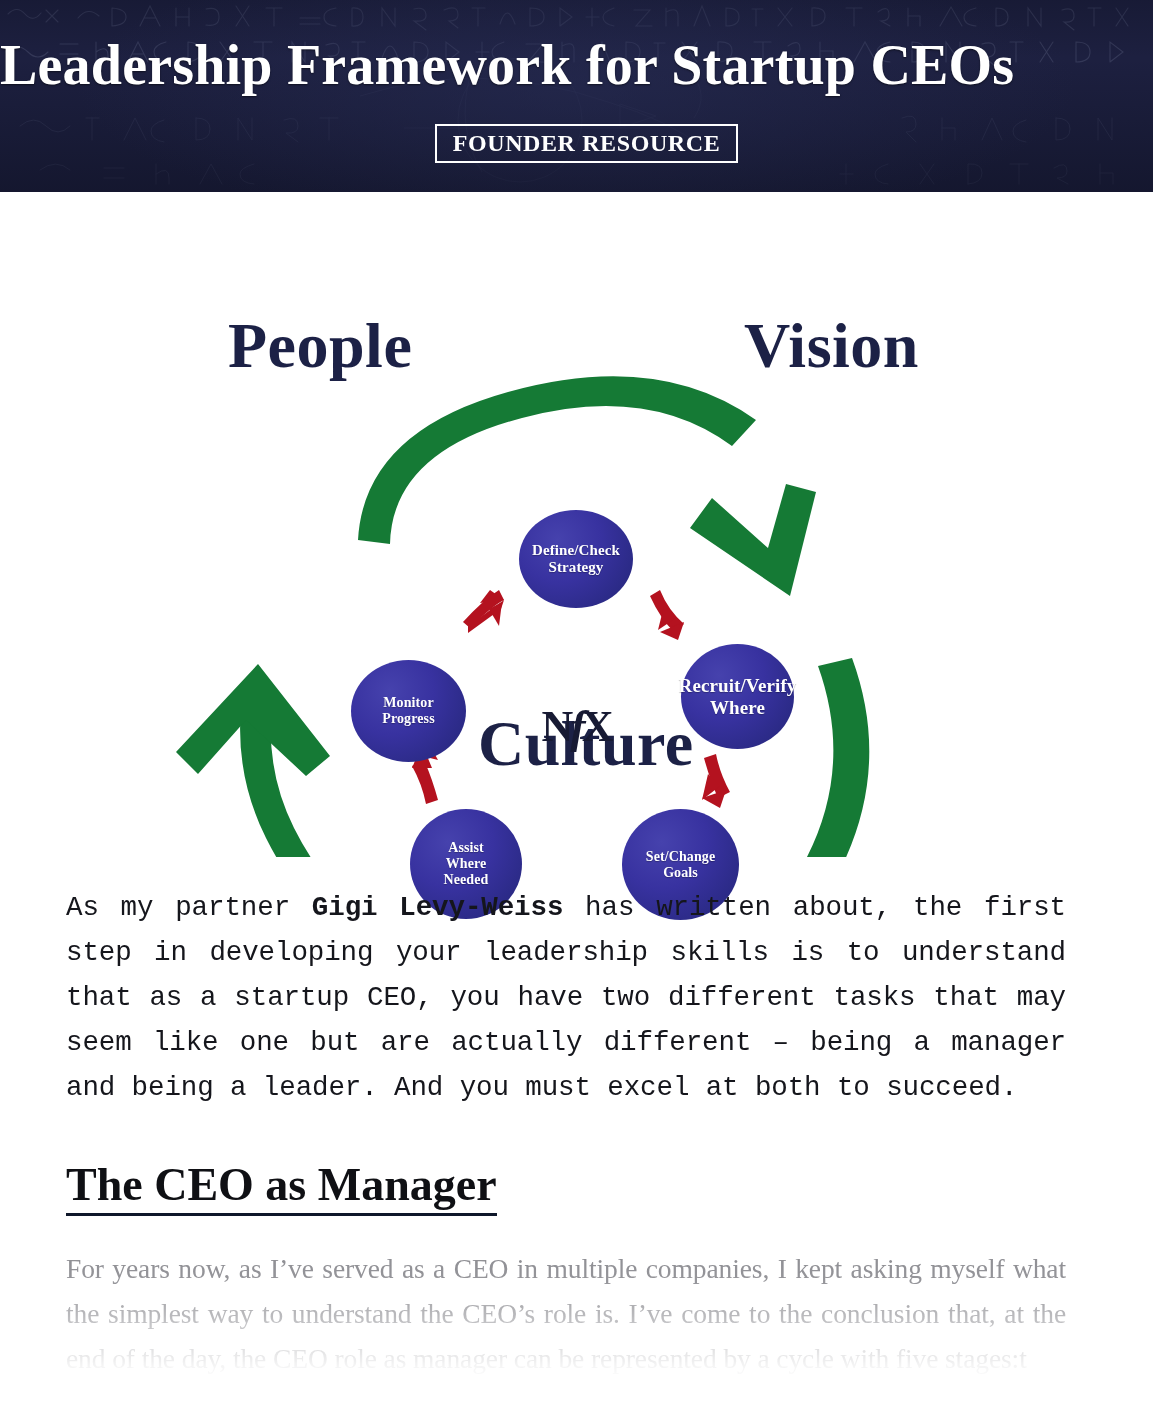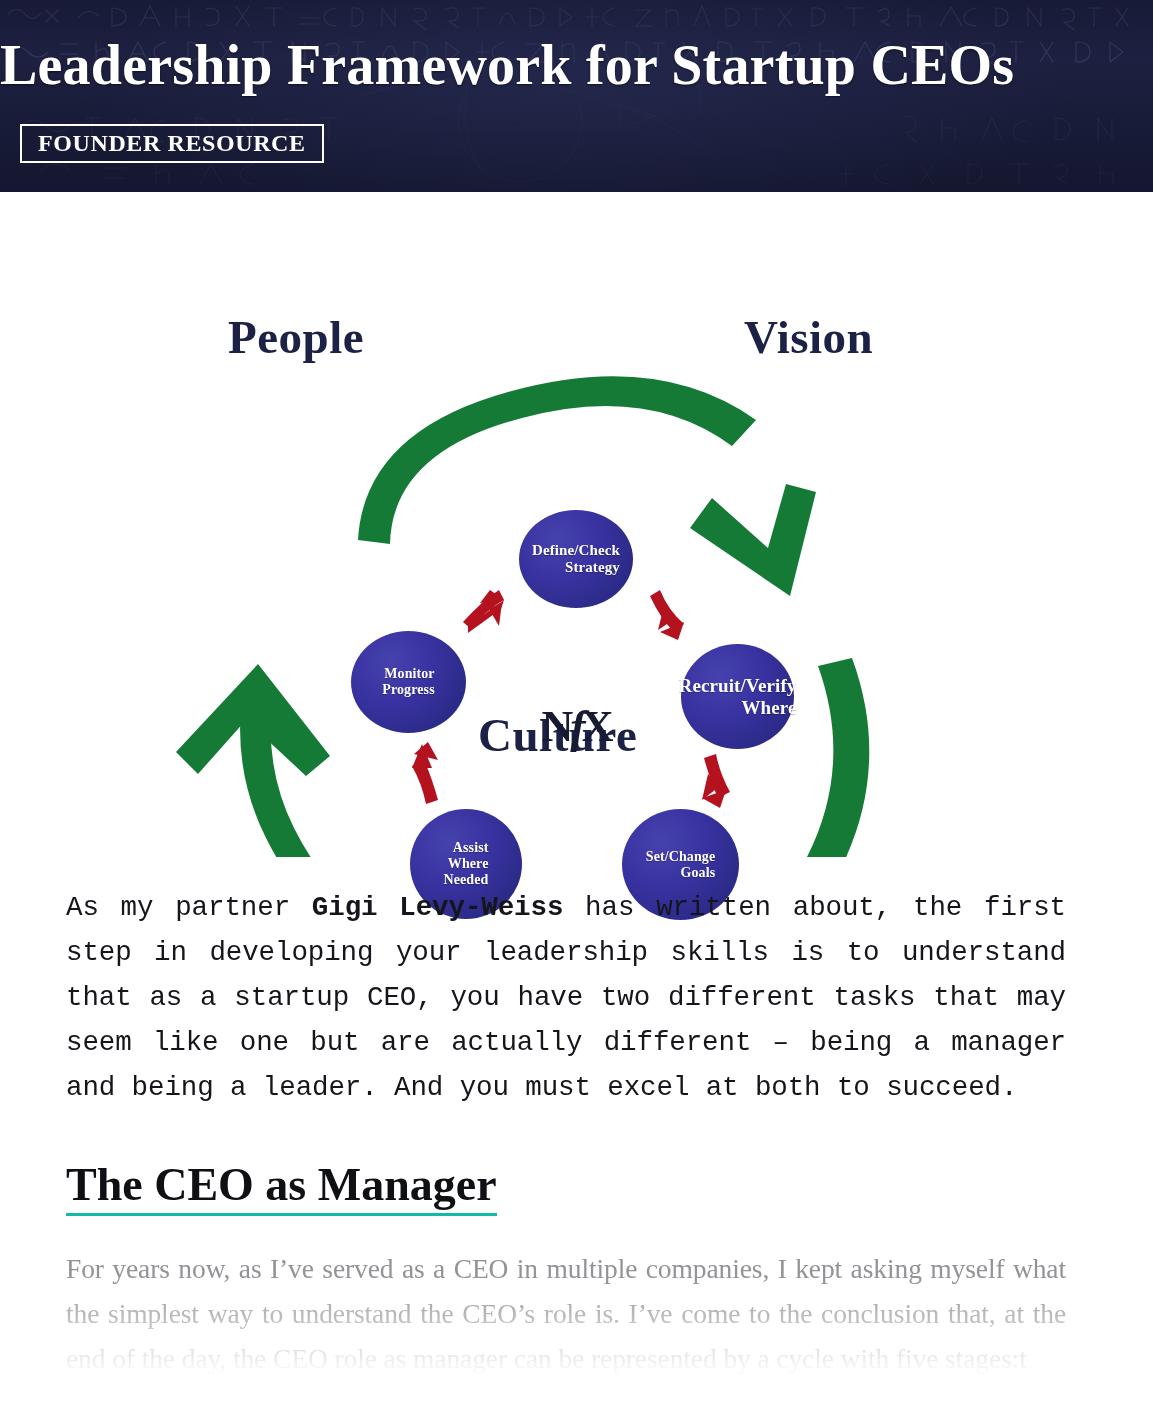--- a/index.html
+++ b/index.html
@@ -41,21 +41,21 @@
     font-size:56px;
     font-weight:700;
     letter-spacing:0.2px;
     line-height:1.05;
     text-shadow:0 1px 2px rgba(0,0,0,0.5);
     z-index:3;
   }
   .badge-wrap {
     position:absolute;
     top:124px; left:0; width:1153px;
-    text-align:left;
+    text-align:center;
     z-index:3;
     padding-left:20px;
   }
   .badge {
     display:inline-block;
     border:2px solid #ffffff;
     padding:4px 16px 5px 16px;
     color:#ffffff;
     font-size:24px;
     font-weight:700;
@@ -68,49 +68,49 @@
     position:relative;
     width:1153px;
     height:665px;
     background:#ffffff;
   }
   .diagram svg { position:absolute; top:0; left:0; }
 
   .corner-label {
     position:absolute;
     color:#1c2146;
-    font-size:47px;
+    font-size:64px;
     font-weight:700;
     letter-spacing:0.5px;
     white-space:nowrap;
     line-height:1;
   }
   .lbl-people  { left:228px; top:122px; }
   .lbl-vision  { left:744px; top:122px; }
   .lbl-culture { left:478px; top:520px; }
 
   .node {
     position:absolute;
     border-radius:50%;
     background:radial-gradient(circle at 34% 30%, #4642ad 0%, #3832a0 42%, #2b2a86 78%, #262473 100%);
     color:#ffffff;
     display:flex;
     align-items:center;
     justify-content:center;
-    text-align:right;
+    text-align:center;
     font-weight:700;
     line-height:1.14;
     letter-spacing:0.1px;
     text-shadow:0 1px 1px rgba(0,0,0,0.28);
   }
   .n-strategy { left:519px; top:318px; width:114px; height:98px; font-size:15px; }
   .n-recruit  { left:681px; top:452px; width:113px; height:105px; font-size:19px; }
   .n-goals    { left:622px; top:617px; width:117px; height:111px; font-size:14px; }
   .n-assist   { left:410px; top:617px; width:112px; height:110px; font-size:14px; }
-  .n-monitor  { left:351px; top:439px; width:115px; height:102px; font-size:14px; }
+  .n-monitor  { left:351px; top:468px; width:115px; height:102px; font-size:14px; }
 
   .nfx-logo {
     position:absolute;
     left:515px; top:506px;
     width:124px; height:58px;
     display:flex; align-items:center; justify-content:center;
     color:#171a33;
     font-size:44px;
     font-weight:700;
     letter-spacing:-1px;
@@ -137,21 +137,21 @@
   .para b { font-weight:700; }
   .p-intro { margin-top:28px; width:1000px;font-family:Liberation Mono, monospace; }
 
   .section-heading {
     margin-top:50px;
     color:#0f1014;
     font-size:46px;
     font-weight:700;
     line-height:1.1;
     display:inline-block;
-    border-bottom:3px solid #14b8a6;
+    border-bottom:3px solid #0f172a;
     padding-bottom:2px;
   }
 
   .fade-wrap { position:relative; margin-top:30px; width:1000px; height:160px; overflow:hidden; }
   .p-faded {
     color:#8d8d92;
     -webkit-mask-image:linear-gradient(180deg, rgba(0,0,0,1) 0%, rgba(0,0,0,0.92) 28%, rgba(0,0,0,0.46) 62%, rgba(0,0,0,0.10) 88%, rgba(0,0,0,0) 100%);
     mask-image:linear-gradient(180deg, rgba(0,0,0,1) 0%, rgba(0,0,0,0.92) 28%, rgba(0,0,0,0.46) 62%, rgba(0,0,0,0.10) 88%, rgba(0,0,0,0) 100%);
   }
 </style>

